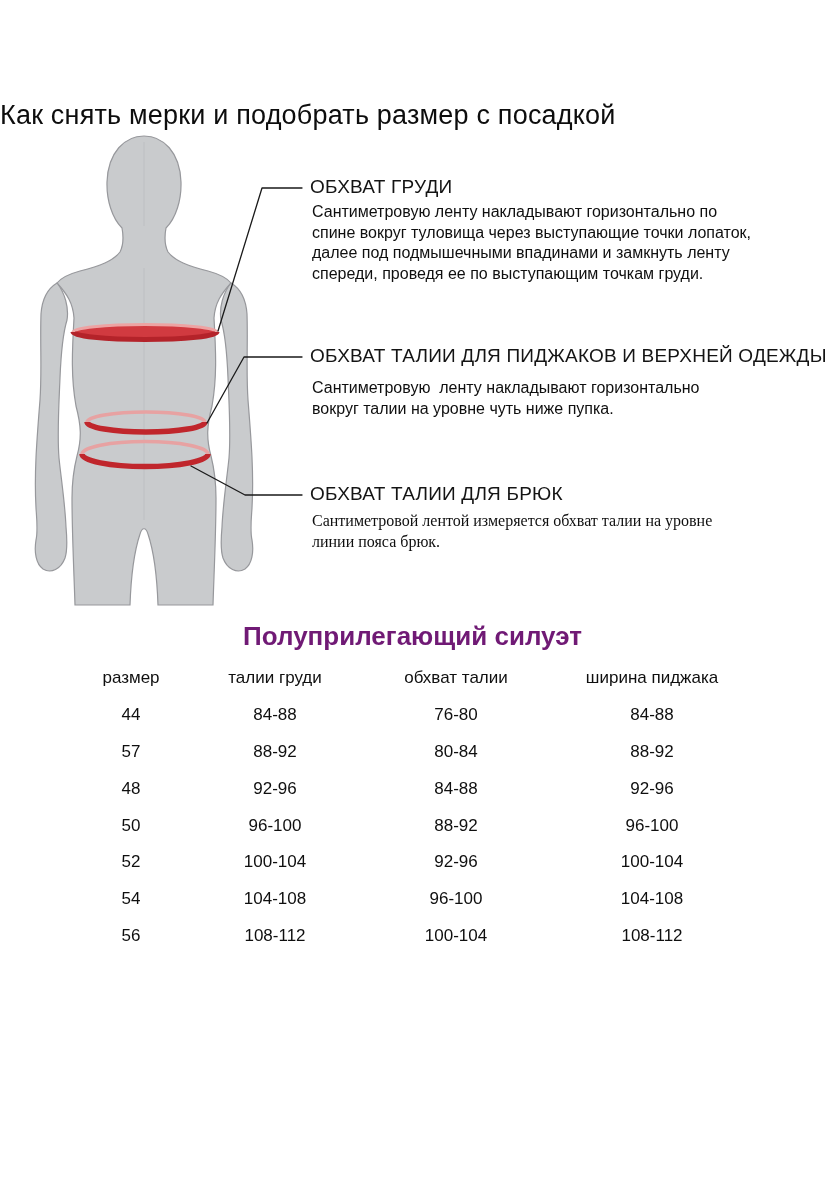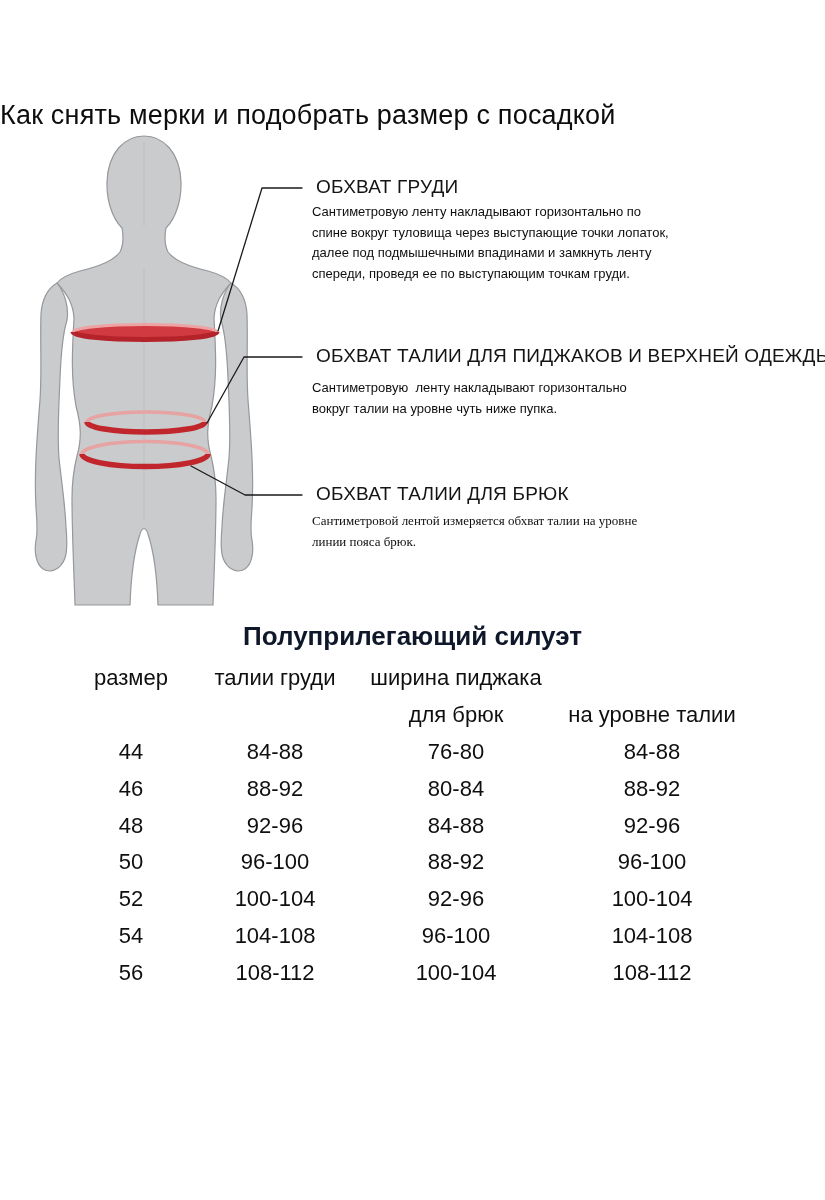--- a/index.html
+++ b/index.html
@@ -6,34 +6,34 @@
   body{
     width:825px;height:1200px;position:relative;background:#ffffff;
     font-family:"Liberation Sans","DejaVu Sans",sans-serif;color:#111;
     overflow:hidden;
   }
   .page-title{
     position:absolute;top:82px;left:0;width:790px;text-align:left;
     font-size:27px;font-weight:400;letter-spacing:0.2px;color:#0d0d0d;
   }
   .figure-svg{position:absolute;left:15px;top:128px;}
-  .note{position:absolute;left:310px;margin-left:6px;}
+  .note{position:absolute;left:310px;}
   .note-heading{font-size:19px;font-weight:400;color:#141414;letter-spacing:0.2px;white-space:nowrap;}
   .note-body{
-    position:absolute;left:312px;width:500px;font-size:13px;line-height:20.5px;
+    position:absolute;left:312px;width:500px;font-size:16px;line-height:20.5px;
     color:#0f0f0f;white-space:pre-wrap;
   }
   .note-h1{top:176px;} .note-b1{top:202px;}
   .note-h2{top:345px;} .note-b2{top:377px;line-height:21px;}
   .note-h3{top:483px;text-align:center;} .note-b3{top:511px;font-family:Liberation Serif, serif;}
   .table-title{
     position:absolute;top:621px;left:0;width:825px;text-align:center;
-    font-size:26px;font-weight:700;color:#0f172a;
+    font-size:26px;font-weight:700;color:#701a75;
   }
-  .size-table{position:absolute;left:60px;top:660px;width:690px;font-size:22px;}
+  .size-table{position:absolute;left:60px;top:660px;width:690px;font-size:17px;}
   .trow{
     display:grid;grid-template-columns:142px 146px 216px 176px;
     height:36.8px;align-items:center;
   }
   .trow span{text-align:center;color:#0f0f0f;}
 </style>
 </head>
 <body>
 
 <h1 class="page-title">Как снять мерки и подобрать размер с посадкой</h1>
@@ -95,37 +95,32 @@
 <div class="note note-h3 note-heading">ОБХВАТ ТАЛИИ ДЛЯ БРЮК</div>
 <div class="note-body note-b3">Сантиметровой лентой измеряется обхват талии на уровне
 линии пояса брюк.</div>
 
 <div class="table-title">Полуприлегающий силуэт</div>
 
 <div class="size-table">
   <div class="trow">
     <span>размер</span>
     <span>талии груди</span>
+    <span>обхват талии</span>
     <span>ширина пиджака</span>
-  </div>
-  <div class="trow">
-    <span></span>
-    <span></span>
-    <span>для брюк</span>
-    <span>на уровне талии</span>
   </div>
   <div>
       <div class="trow">
         <span>44</span>
         <span>84-88</span>
         <span>76-80</span>
         <span>84-88</span>
       </div>
       <div class="trow">
-        <span>46</span>
+        <span>57</span>
         <span>88-92</span>
         <span>80-84</span>
         <span>88-92</span>
       </div>
       <div class="trow">
         <span>48</span>
         <span>92-96</span>
         <span>84-88</span>
         <span>92-96</span>
       </div>

